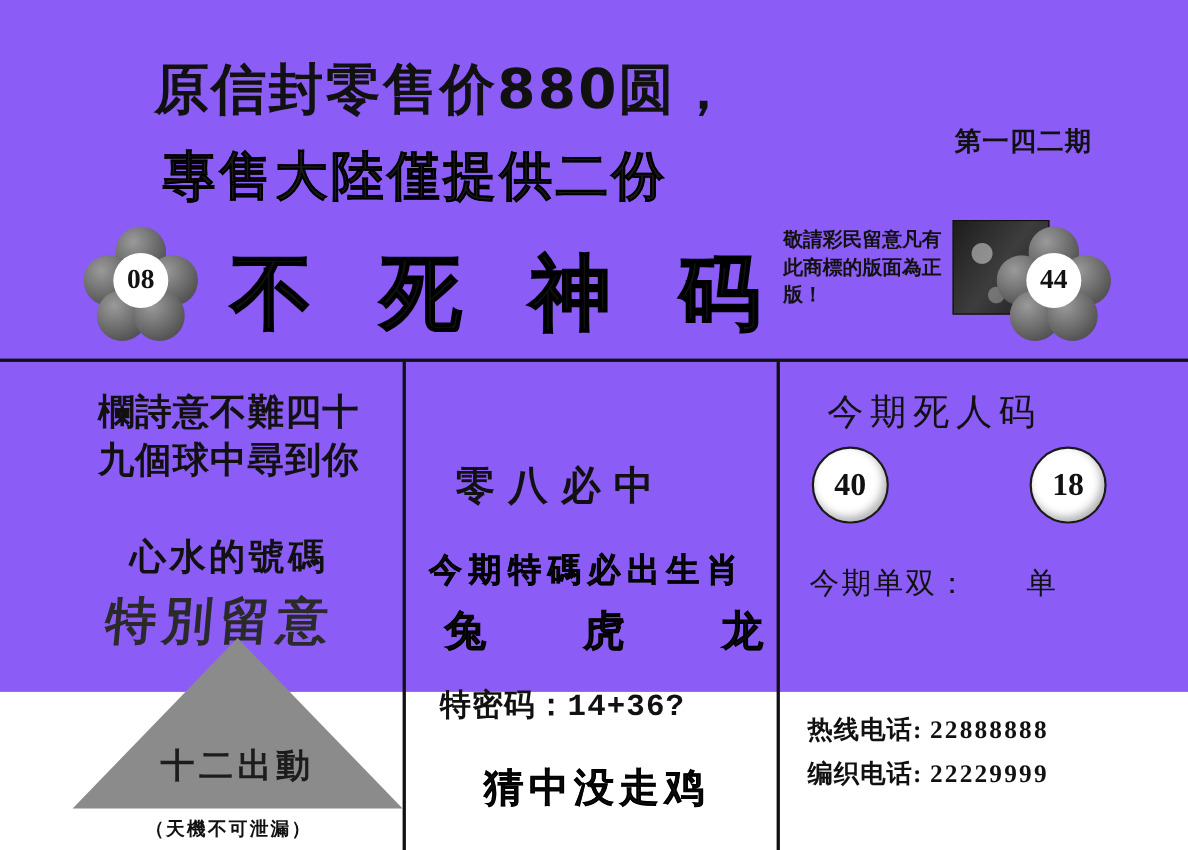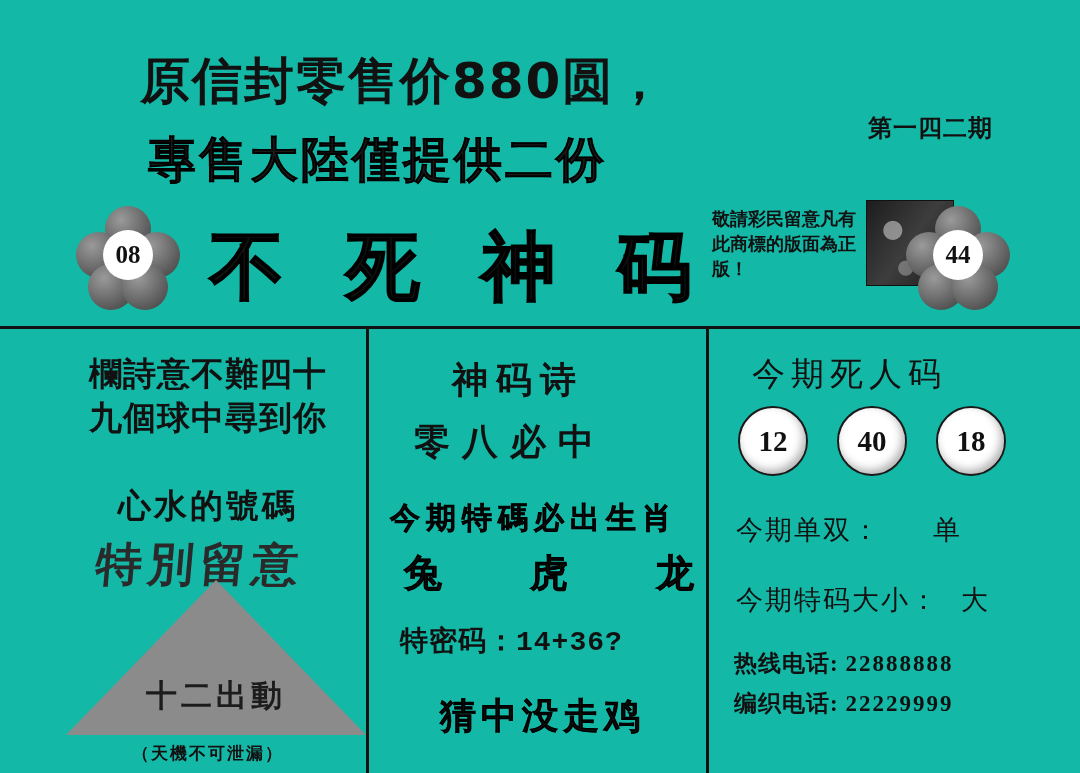--- a/index.html
+++ b/index.html
@@ -11,22 +11,22 @@
     width: 1080px;
     height: 773px;
     overflow: hidden;
     font-family: "DejaVu Sans", "Liberation Sans", sans-serif;
     color: #111;
     position: relative;
   }
   .page {
     position: relative;
     width: 1080px;
-    height: 773px;
-    background: #14b8a6;
+    height: 629px;
+    background: #8b5cf6;
   }
 
   
   .hdr-line1 {
     position: absolute;
     left: 140px;
     top: 48px;
     font-size: 50px;
     font-weight: bold;
     letter-spacing: 2px;
@@ -368,48 +368,43 @@
   </div>
 
   <div class="special-note">特別留意</div>
 
   <div class="tri-wrap">
     <div class="tri"></div>
     <div class="tri-text">十二出動</div>
   </div>
   <div class="tri-caption">（天機不可泄漏）</div>
 
-  <div class="mid-title">神码诗</div>
   <div class="mid-poem">零八必中</div>
   <div class="mid-line-sheng">今期特碼必出生肖</div>
   <div class="mid-zodiac">
     <span>兔</span>
     <span>虎</span>
     <span>龙</span>
   </div>
   <div class="mid-secret">
     <span>特密码：</span><span>14+36?</span>
   </div>
   <div class="mid-footer">猜中没走鸡</div>
 
   <div class="right-title">今期死人码</div>
 
   <div class="balls">
-    <div class="ball">12</div>
     <div class="ball">40</div>
     <div class="ball">18</div>
   </div>
 
   <div class="right-row" id="right-odd-even">
     <span>今期单双：</span><span class="val">单</span>
   </div>
 
-  <div class="right-row" id="right-size">
-    <span>今期特码大小：</span><span class="val">大</span>
-  </div>
 
   <div class="phone-row" id="phone-hotline">
     <span>热线电话:</span>
     <span class="num">2288</span><span class="gap"></span><span class="num">8888</span>
   </div>
 
   <div class="phone-row" id="phone-weave">
     <span>编织电话:</span>
     <span class="num">2222</span><span class="gap"></span><span class="num">9999</span>
   </div>

